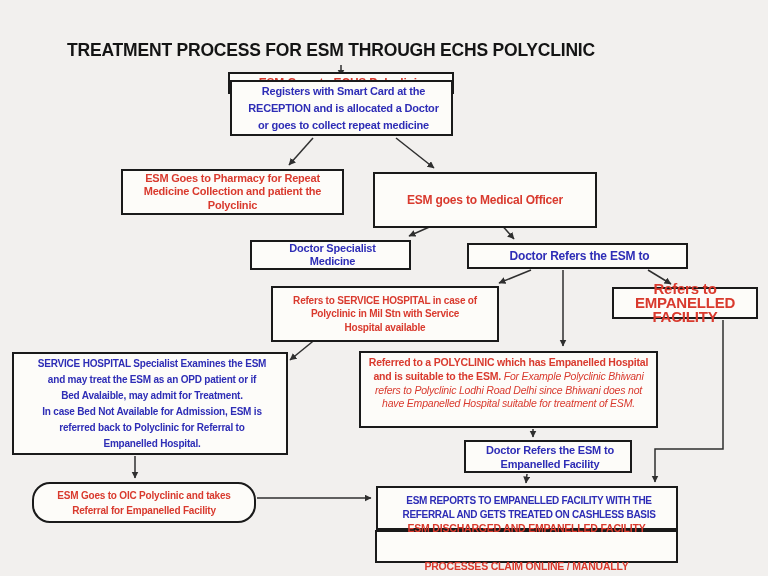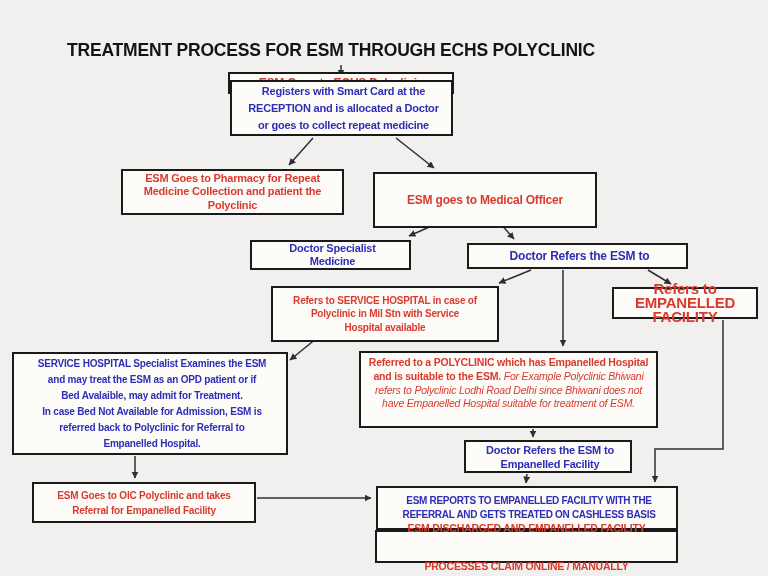--- a/index.html
+++ b/index.html
@@ -36,21 +36,21 @@
   .n3  { left:121px; top:169px; width:223px; height:46px; font-size:11px; line-height:13.5px; }
   .n4  { left:373px; top:172px; width:224px; height:56px; font-size:12px; }
   .n5  { left:250px; top:240px; width:161px; height:30px; font-size:11px; line-height:13px; }
   .n6  { left:467px; top:243px; width:221px; height:26px; font-size:12px; }
   .n7  { left:271px; top:286px; width:228px; height:56px; font-size:10px; line-height:13.5px; }
   .n8  { left:612px; top:287px; width:146px; height:32px; font-size:15px; line-height:14px; }
   .n9  { left:12px;  top:352px; width:276px; height:103px; font-size:10px; line-height:16px; }
   .n10 { left:359px; top:351px; width:299px; height:77px; font-size:10.5px; line-height:13.8px; display:block; padding:3px 5px;text-align:center; }
   .n10 .ital { font-weight:normal; font-style:italic; }
   .n11 { left:464px; top:440px; width:168px; height:33px; font-size:11px; line-height:14px; }
-  .n12 { left:32px;  top:482px; width:224px; height:41px; font-size:10px; line-height:15px; }
+  .n12 { left:32px;  top:482px; width:224px; height:41px; font-size:10px; line-height:15px;border-radius:18px; }
   .n13 { left:376px; top:486px; width:302px; height:44px; font-size:10px; line-height:14px; letter-spacing:-0.3px; }
   .n14 { left:375px; top:530px; width:303px; height:33px; font-size:10.5px; line-height:14px;gap:24px; }
   svg.arrows { position:absolute; left:0; top:0; pointer-events:none; }
 </style>
 </head>
 <body>
 
 <div class="canvas">
 
   <div class="title">TREATMENT PROCESS FOR ESM THROUGH ECHS POLYCLINIC</div>

